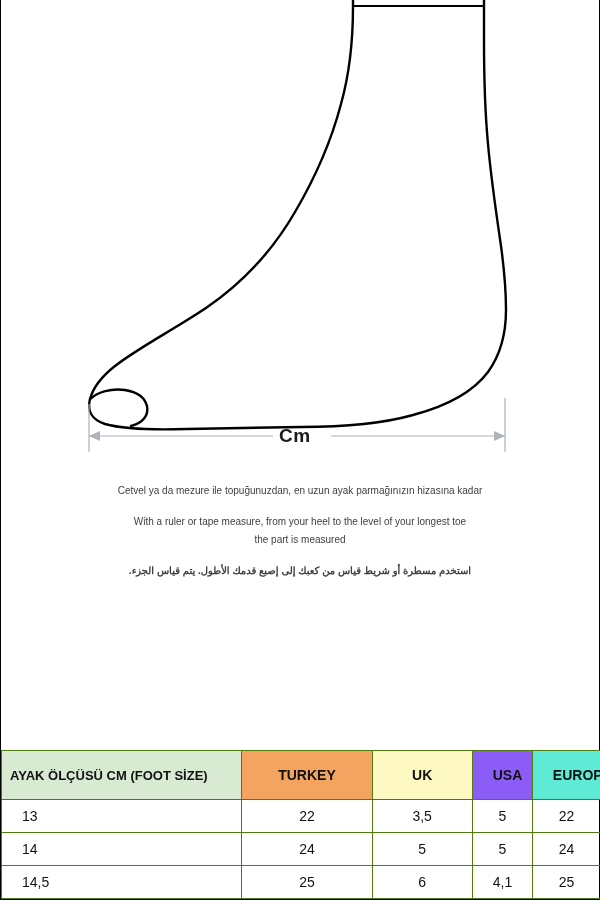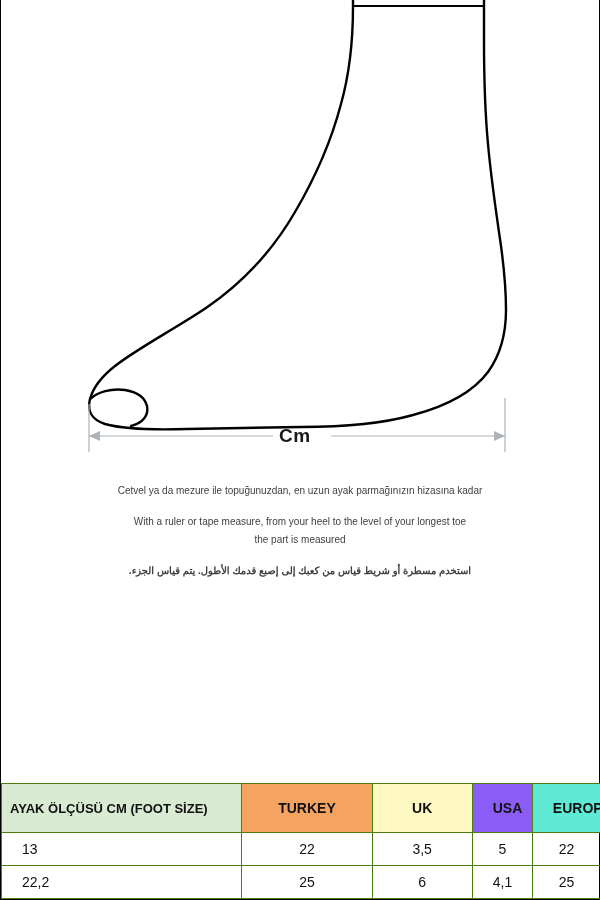--- a/index.html
+++ b/index.html
@@ -188,21 +188,28 @@
       </thead>
       <tbody>
         <tr>
           <td>13</td>
           <td>22</td>
           <td>3,5</td>
           <td>5</td>
           <td>22</td>
         </tr>
         <tr>
-          <td>22,2</td>
+          <td>14</td>
+          <td>24</td>
+          <td>5</td>
+          <td>5</td>
+          <td>24</td>
+        </tr>
+        <tr>
+          <td>14,5</td>
           <td>25</td>
           <td>6</td>
           <td>4,1</td>
           <td>25</td>
         </tr>
       </tbody>
     </table>
   </div>
 
 </div>

